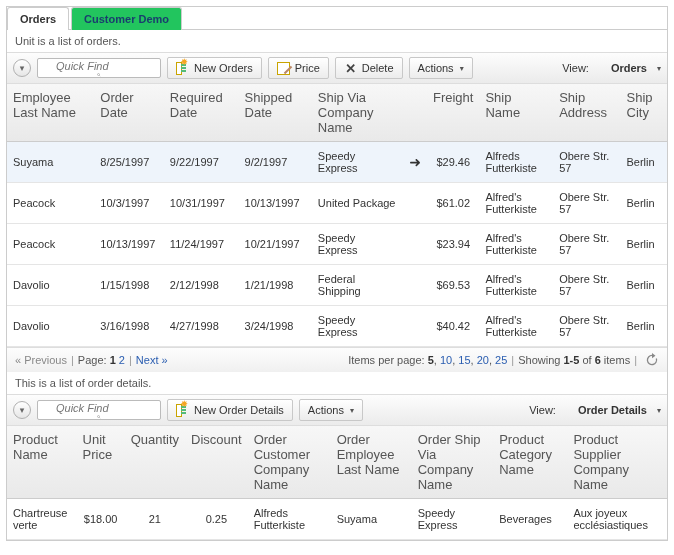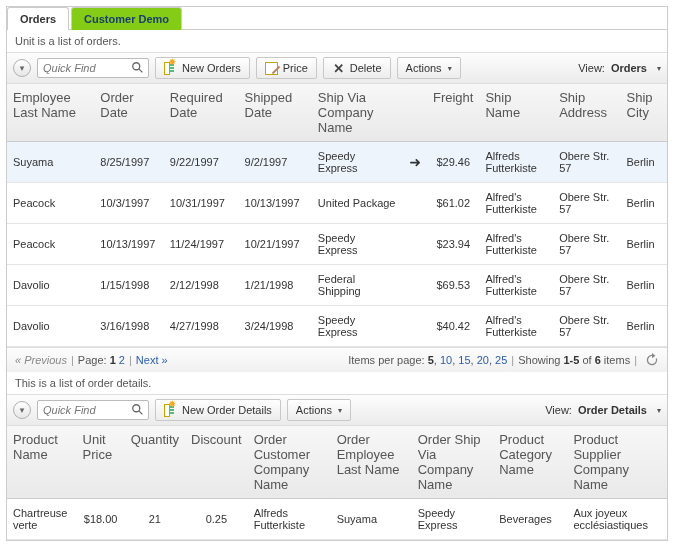--- a/index.html
+++ b/index.html
@@ -17,21 +17,21 @@
     display: flex;
     gap: 2px;
     padding: 0;
     background: #fff;
     border-bottom: 1px solid #ccc;
   }
   .tab {
     padding: 5px 12px;
     border: 1px solid #ccc;
     border-bottom: none;
-    background: #84cc16;
+    background: #22c55e;
     color: #1a3e6e;
     cursor: pointer;
     font-weight: bold;
     margin-bottom: -1px;
     border-radius: 3px 3px 0 0;
   }
   .tab.active {
     background: #fff;
     color: #333;
     z-index: 2;
@@ -54,22 +54,23 @@
     display: flex; align-items: center; justify-content: center;
     color: #666; font-size: 9px;
     cursor: pointer;
   }
   .quickfind {
     display: flex; align-items: center;
     border: 1px solid #bbb;
     background: #fff;
     border-radius: 2px;
     height: 20px;
-    width: 112px;
+    width: 124px;
     padding: 0 3px;
+    flex-direction: column;
   }
   .quickfind input {
     border: none; outline: none;
     font-style: italic; color: #888;
     font-size: 11px;
     width: 90px;
     background: transparent;
   }
   .magnifier { width: 14px; height: 14px; color: #666; cursor: pointer; }
   .btn {
@@ -79,21 +80,21 @@
     border: 1px solid #c8c8c8;
     background: linear-gradient(#fff, #ececec);
     border-radius: 2px;
     cursor: pointer;
     color: #333;
     height: 22px;
   }
   .btn .ico { width: 14px; height: 14px; display: inline-flex; align-items:center; justify-content:center; }
   .dropdown-mini { color: #555; font-size: 8px; margin-left: 2px; }
   .spacer { flex: 1; }
-  .view-label { color: #333; margin-right: 0; }
+  .view-label { color: #333; margin-right: 16px; }
   .view-name { font-weight: bold; margin-right: 2px; }
   
   table.grid { width: 100%; border-collapse: collapse; }
   table.grid thead th {
     background: linear-gradient(#f7f7f7, #e9e9e9);
     border-bottom: 1px solid #ccc;
     text-align: left;
     font-weight: normal;
     color: #555;
     padding: 6px 6px;
@@ -111,21 +112,21 @@
   .num { text-align: center; }
   .rowarrow { color: #999; font-size: 14px; vertical-align: middle; text-align:center; }
   .pager {
     display: flex; align-items: center;
     padding: 5px 8px;
     background: linear-gradient(#fdfdfd, #f0f0f0);
     border-top: 1px solid #ddd;
     color: #555;
   }
   .pager a, .numlink, .pagenum { color: #2a5db0; cursor: pointer; }
-  .pager .disabled { color: #888; font-style: italic; }
+  .pager .disabled { color: #888; }
   .pager .sep { margin: 0 4px; color: #999; }
   .pager .bold { font-weight: bold; color: #333; }
   .pager .current { font-weight: bold; color: #333; }
   .refresh-ico { width: 14px; height: 14px; color: #888; margin-left: 4px; cursor:pointer; }
   
   .ico-doc { display:inline-flex; width:13px; height:13px; border:1px solid #c9a400; background:#fff; position:relative; }
   .ico-doc::after { content:""; position:absolute; top:1px; left:4px; width:5px; height:2px; background:#5b7; box-shadow: 0 3px 0 #5b7, 0 6px 0 #5b7; }
   .ico-sun { color:#f5a623; font-size:9px; position:relative; top:-6px; left:-2px; }
   
   .ico-edit { display:inline-flex; width:13px; height:13px; border:1px solid #c9a400; background:#fff; position:relative; }

